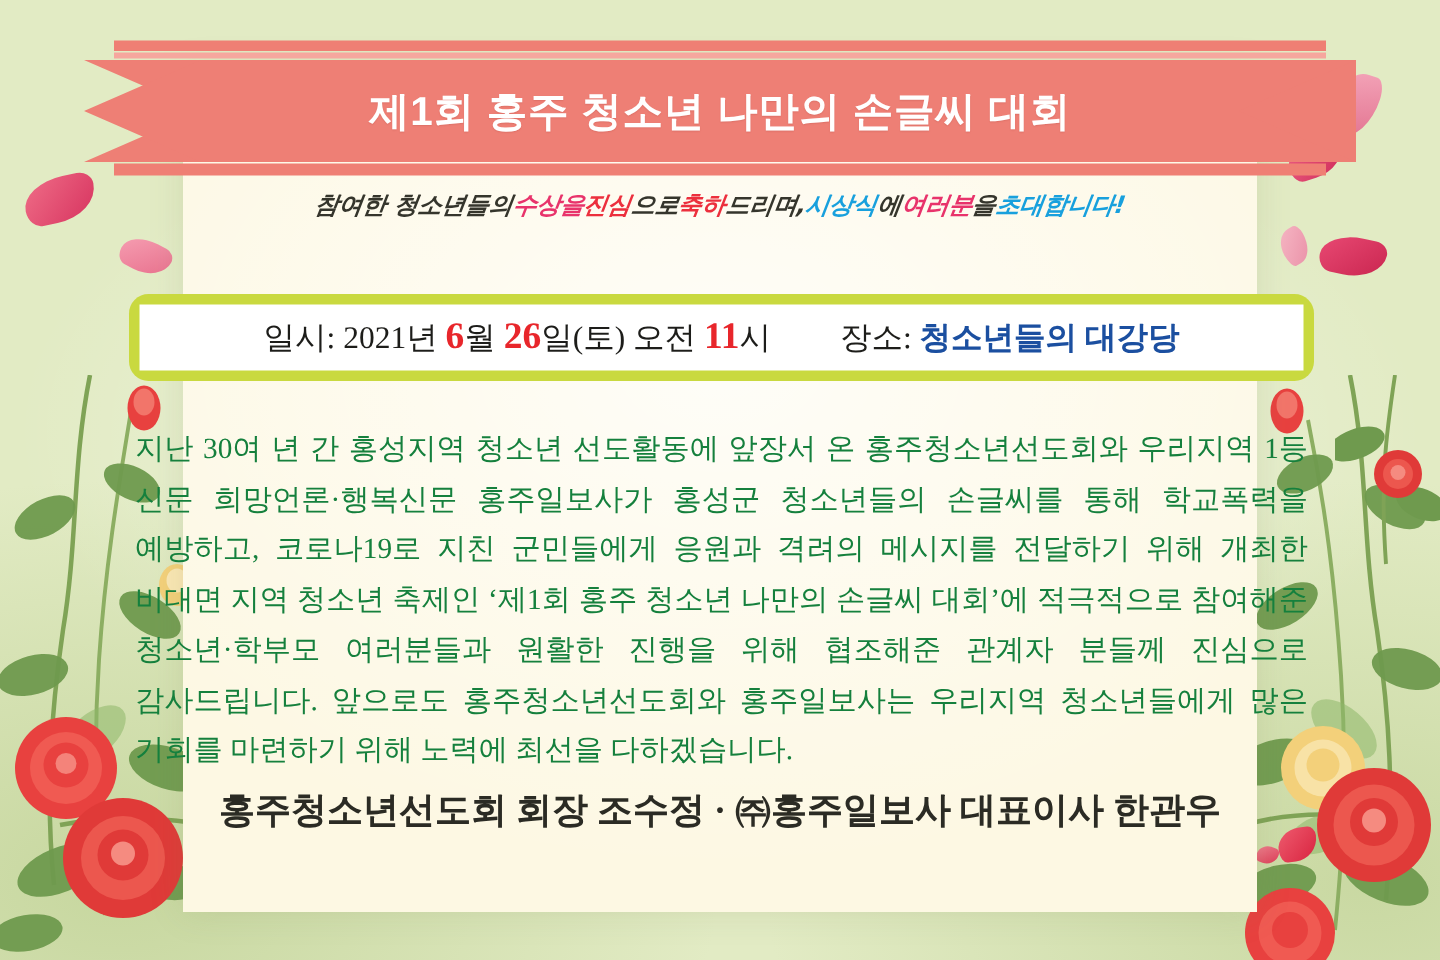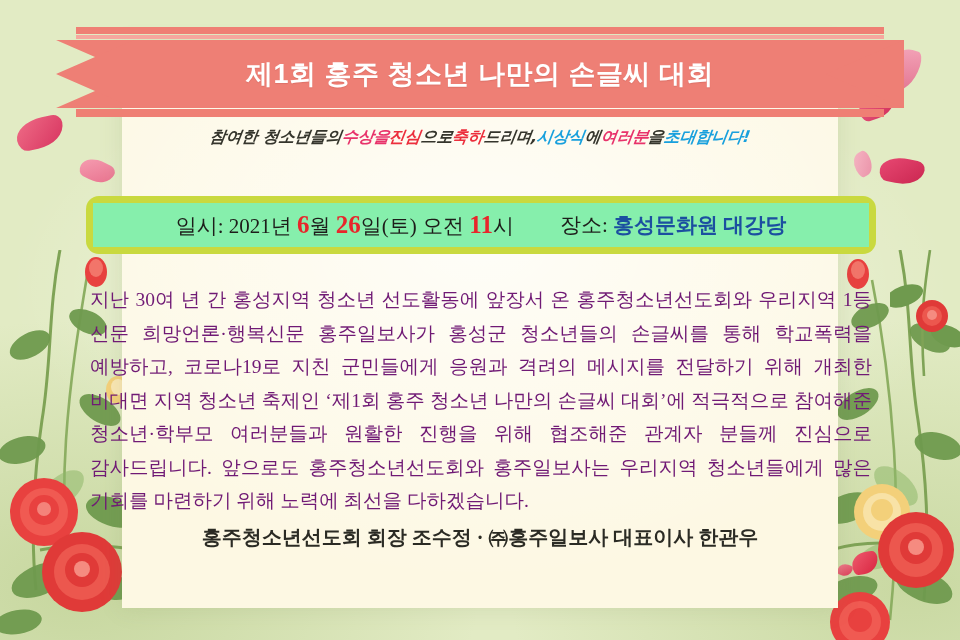--- a/index.html
+++ b/index.html
@@ -151,55 +151,55 @@
     width: 790px;
     height: 58px;
     background: #c9d93f;
     border-radius: 13px;
     box-sizing: border-box;
     padding: 7px;
   }
   .infobar-inner {
     width: 100%;
     height: 100%;
-    background: #86efac;
+    background: #ffffff;
     display: flex;
     align-items: center;
     justify-content: center;
     gap: 46px;
     font-size: 21px;
     color: #1d1d1a;
     white-space: nowrap;
     text-align: center;
   }
   .info-em   { color: #e8262b; font-weight: bold; font-size: 25px; }
   .info-blue { color: #1b4fa0; font-weight: bold; }
 
   
   .bodytext {
     position: absolute;
     left: 90px;
     top: 283px;
     width: 782px;
     font-size: 19.5px;
     line-height: 33.5px;
-    color: #701a75;
+    color: #15803d;
     text-align: justify;
     text-justify: inter-word;
     word-break: keep-all;
   }
 
   
   .signature {
     position: absolute;
     left: 122px;
     top: 524px;
     width: 716px;
     text-align: center;
-    font-size: 20px;
+    font-size: 24px;
     font-weight: bold;
     color: #2b2b24;
     white-space: nowrap;
   }
 
   
   .deco { position: absolute; pointer-events: none; }
   .petal {
     position: absolute;
     pointer-events: none;
@@ -325,21 +325,21 @@
     <div class="ribbon-title">제1회 홍주 청소년 나만의 손글씨 대회</div>
   </div>
 
   <div class="subtitle">
     <span class="hw">참여한 청소년들의 </span><span class="hw s-pink">수상을</span><span class="hw"> </span><span class="hw s-red">진심</span><span class="hw">으로 </span><span class="hw s-red">축하</span><span class="hw">드리며, </span><span class="hw s-blue">시상식</span><span class="hw">에 </span><span class="hw s-pink">여러분</span><span class="hw">을 </span><span class="hw s-blue">초대합니다!</span>
   </div>
 
   <div class="infobar">
     <div class="infobar-inner">
       <span><span>일시:</span> <span>2021년</span> <span class="info-em">6</span><span>월</span> <span class="info-em">26</span><span>일(토)</span> <span>오전</span> <span class="info-em">11</span><span>시</span></span>
-      <span><span>장소:</span> <span class="info-blue">홍성문화원 대강당</span></span>
+      <span><span>장소:</span> <span class="info-blue">청소년들의 대강당</span></span>
     </div>
   </div>
 
   <div class="bodytext">지난 30여 년 간 홍성지역 청소년 선도활동에 앞장서 온 홍주청소년선도회와 우리지역 1등 신문 희망언론·행복신문 홍주일보사가 홍성군 청소년들의 손글씨를 통해 학교폭력을 예방하고, 코로나19로 지친 군민들에게 응원과 격려의 메시지를 전달하기 위해 개최한 비대면 지역 청소년 축제인 ‘제1회 홍주 청소년 나만의 손글씨 대회’에 적극적으로 참여해준 청소년·학부모 여러분들과 원활한 진행을 위해 협조해준 관계자 분들께 진심으로 감사드립니다. 앞으로도 홍주청소년선도회와 홍주일보사는 우리지역 청소년들에게 많은 기회를 마련하기 위해 노력에 최선을 다하겠습니다.</div>
 
   <div class="signature">홍주청소년선도회 회장 조수정 · ㈜홍주일보사 대표이사 한관우</div>
 
 </div>
 
 </body></html>

